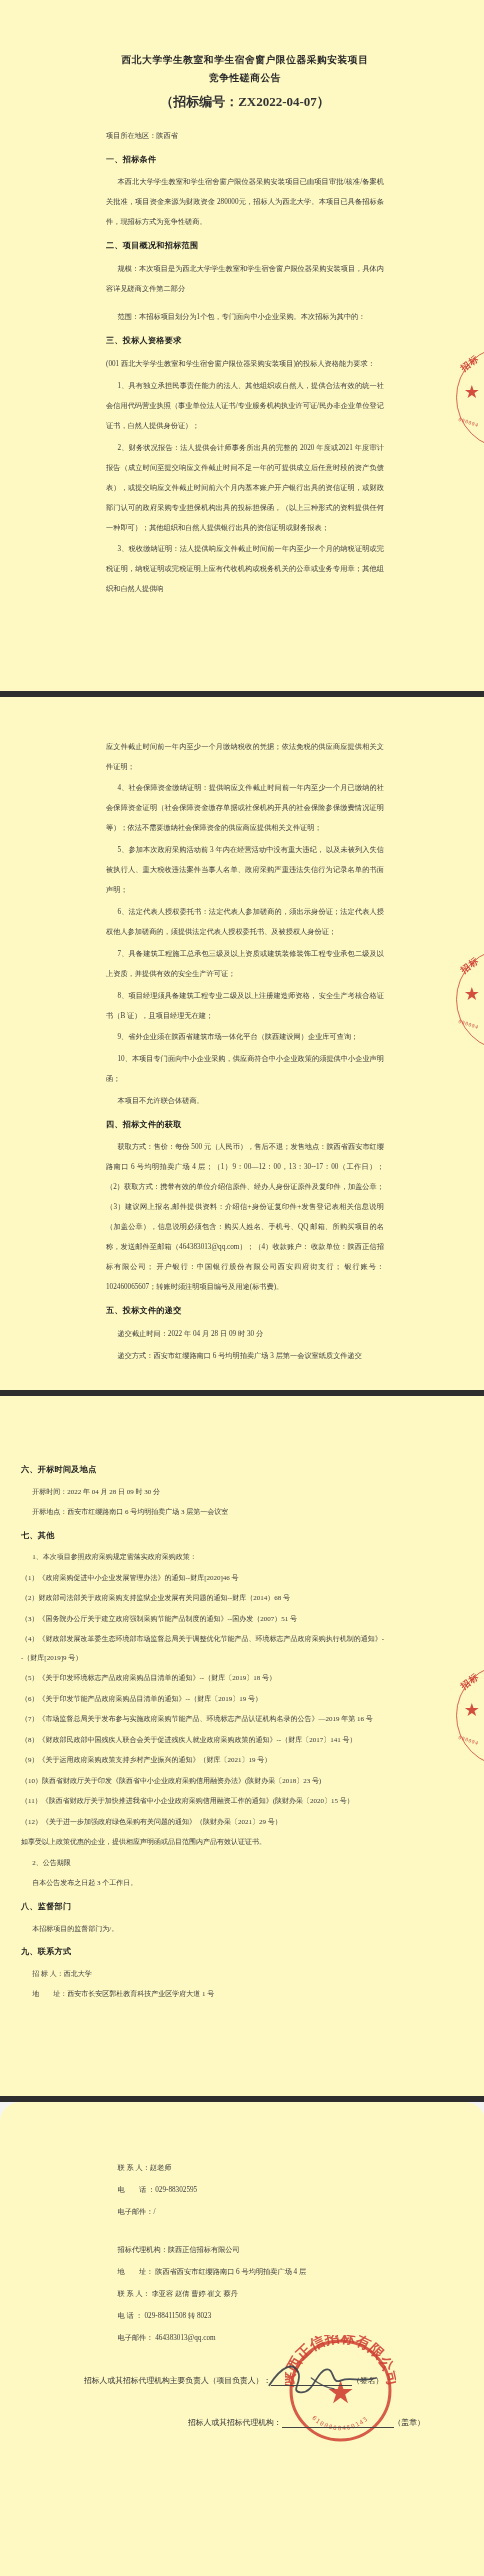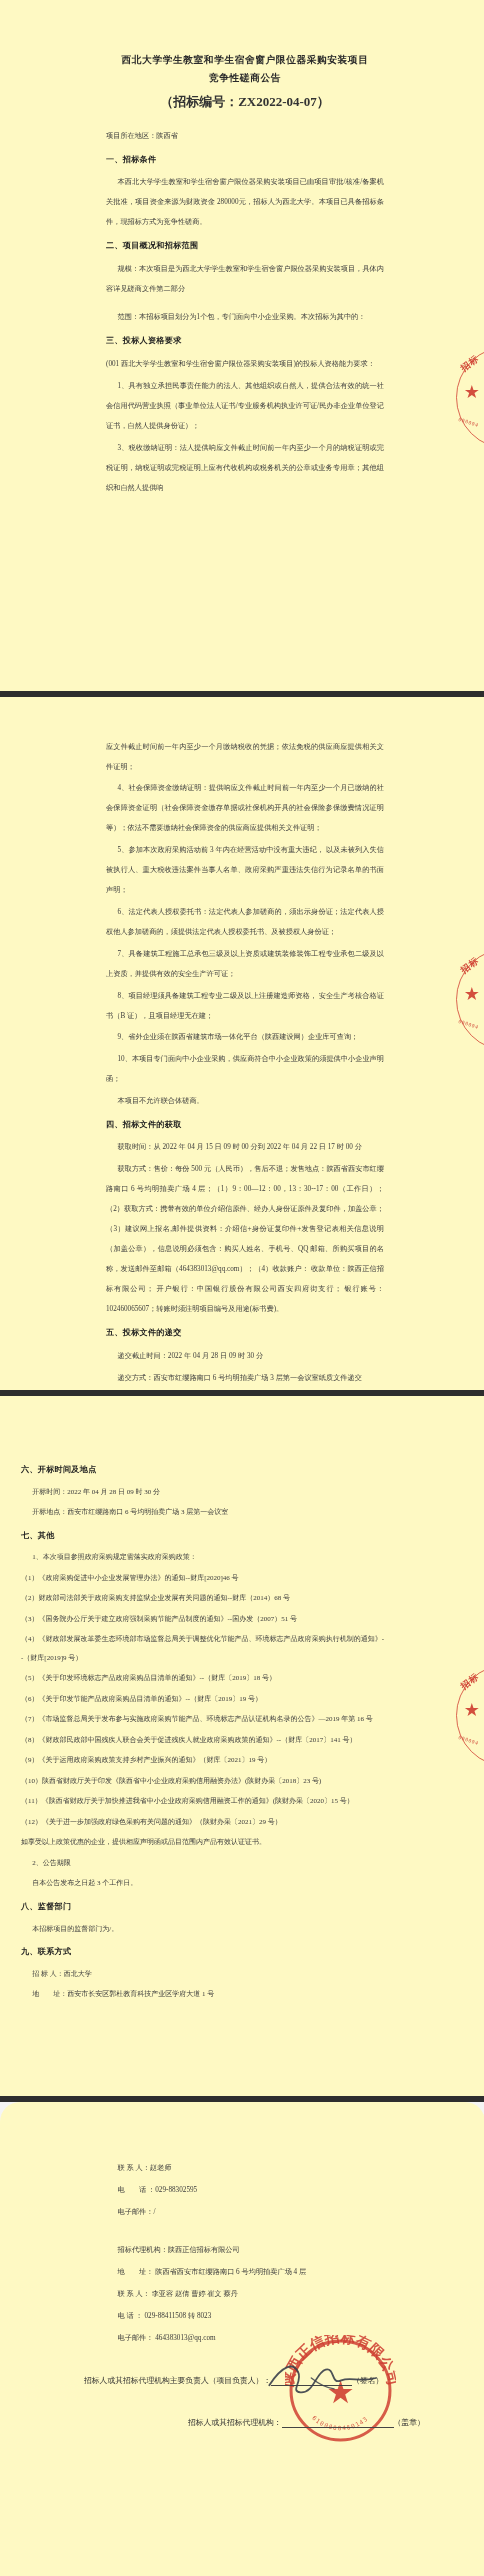--- a/index.html
+++ b/index.html
@@ -76,20 +76,21 @@
         <div class="b b-body">项目所在地区：陕西省</div>
         <div class="b b-heading">一、招标条件</div>
         <div class="b b-body b-ind">本西北大学学生教室和学生宿舍窗户限位器采购安装项目已由项目审批/核准/备案机关批准，项目资金来源为财政资金 280000元，招标人为西北大学。本项目已具备招标条件，现招标方式为竞争性磋商。</div>
         <div class="b b-heading">二、项目概况和招标范围</div>
         <div class="b b-body b-ind">规模：本次项目是为西北大学学生教室和学生宿舍窗户限位器采购安装项目，具体内容详见磋商文件第二部分</div>
         <div class="b b-gap" style="height: 7.2px;"></div>
         <div class="b b-body b-ind">范围：本招标项目划分为1个包，专门面向中小企业采购。本次招标为其中的：</div>
         <div class="b b-heading">三、投标人资格要求</div>
         <div class="b b-body">(001 西北大学学生教室和学生宿舍窗户限位器采购安装项目)的投标人资格能力要求：</div>
         <div class="b b-body b-ind">1、具有独立承担民事责任能力的法人、其他组织或自然人，提供合法有效的统一社会信用代码营业执照（事业单位法人证书/专业服务机构执业许可证/民办非企业单位登记证书，自然人提供身份证）；</div>
+        <div class="b b-body b-ind">2、财务状况报告：法人提供会计师事务所出具的完整的 2020 年度或2021 年度审计报告（成立时间至提交响应文件截止时间不足一年的可提供成立后任意时段的资产负债表），或提交响应文件截止时间前六个月内基本账户开户银行出具的资信证明，或财政部门认可的政府采购专业担保机构出具的投标担保函，（以上三种形式的资料提供任何一种即可）；其他组织和自然人提供银行出具的资信证明或财务报表；</div>
         <div class="b b-body b-ind">3、税收缴纳证明：法人提供响应文件截止时间前一年内至少一个月的纳税证明或完税证明，纳税证明或完税证明上应有代收机构或税务机关的公章或业务专用章；其他组织和自然人提供响</div>
       </div>
     <div class="seam-seal" style="top:344px;">
       <div class="seam-inner"></div>
       <div class="seam-chars">招标</div>
       <div class="seam-star">★</div>
       <div class="seam-digits">000004</div>
     </div>
   </section>
   <div class="page-gap"></div>
@@ -100,21 +101,20 @@
         <div class="b b-body">应文件截止时间前一年内至少一个月缴纳税收的凭据；依法免税的供应商应提供相关文件证明；</div>
         <div class="b b-body b-ind">4、社会保障资金缴纳证明：提供响应文件截止时间前一年内至少一个月已缴纳的社会保障资金证明（社会保障资金缴存单据或社保机构开具的社会保险参保缴费情况证明等）；依法不需要缴纳社会保障资金的供应商应提供相关文件证明；</div>
         <div class="b b-body b-ind">5、参加本次政府采购活动前 3 年内在经营活动中没有重大违纪， 以及未被列入失信被执行人、重大税收违法案件当事人名单、政府采购严重违法失信行为记录名单的书面声明；</div>
         <div class="b b-body b-ind">6、法定代表人授权委托书：法定代表人参加磋商的，须出示身份证；法定代表人授权他人参加磋商的，须提供法定代表人授权委托书、及被授权人身份证；</div>
         <div class="b b-body b-ind">7、具备建筑工程施工总承包三级及以上资质或建筑装修装饰工程专业承包二级及以上资质，并提供有效的安全生产许可证；</div>
         <div class="b b-body b-ind">8、项目经理须具备建筑工程专业二级及以上注册建造师资格， 安全生产考核合格证书（B 证），且项目经理无在建；</div>
         <div class="b b-body b-ind">9、省外企业须在陕西省建筑市场一体化平台（陕西建设网）企业库可查询；</div>
         <div class="b b-body b-ind">10、本项目专门面向中小企业采购，供应商符合中小企业政策的须提供中小企业声明函；</div>
         <div class="b b-body b-ind">本项目不允许联合体磋商。</div>
         <div class="b b-heading">四、招标文件的获取</div>
-        <div class="b b-body b-ind">获取时间：从 2022 年 04 月 15 日 09 时 00 分到 2022 年 04 月 22 日 17 时 00 分</div>
         <div class="b b-body b-ind">获取方式：售价：每份 500 元（人民币），售后不退；发售地点：陕西省西安市红缨路南口 6 号均明拍卖广场 4 层；（1）9：00—12：00，13：30--17：00（工作日）；（2）获取方式：携带有效的单位介绍信原件、经办人身份证原件及复印件，加盖公章；（3）建议网上报名,邮件提供资料：介绍信+身份证复印件+发售登记表相关信息说明（加盖公章），信息说明必须包含：购买人姓名、手机号、QQ 邮箱、所购买项目的名称，发送邮件至邮箱（464383013@qq.com）；（4）收款账户： 收款单位：陕西正信招标有限公司； 开户银行：中国银行股份有限公司西安四府街支行； 银行账号：102460065607；转账时须注明项目编号及用途(标书费)。</div>
         <div class="b b-heading">五、投标文件的递交</div>
         <div class="b b-body b-ind">递交截止时间：2022 年 04 月 28 日 09 时 30 分</div>
         <div class="b b-body b-ind">递交方式：西安市红缨路南口 6 号均明拍卖广场 3 层第一会议室纸质文件递交</div>
       </div>
     <div class="seam-seal" style="top:249px;">
       <div class="seam-inner"></div>
       <div class="seam-chars">招标</div>
       <div class="seam-star">★</div>
       <div class="seam-digits">000004</div>

